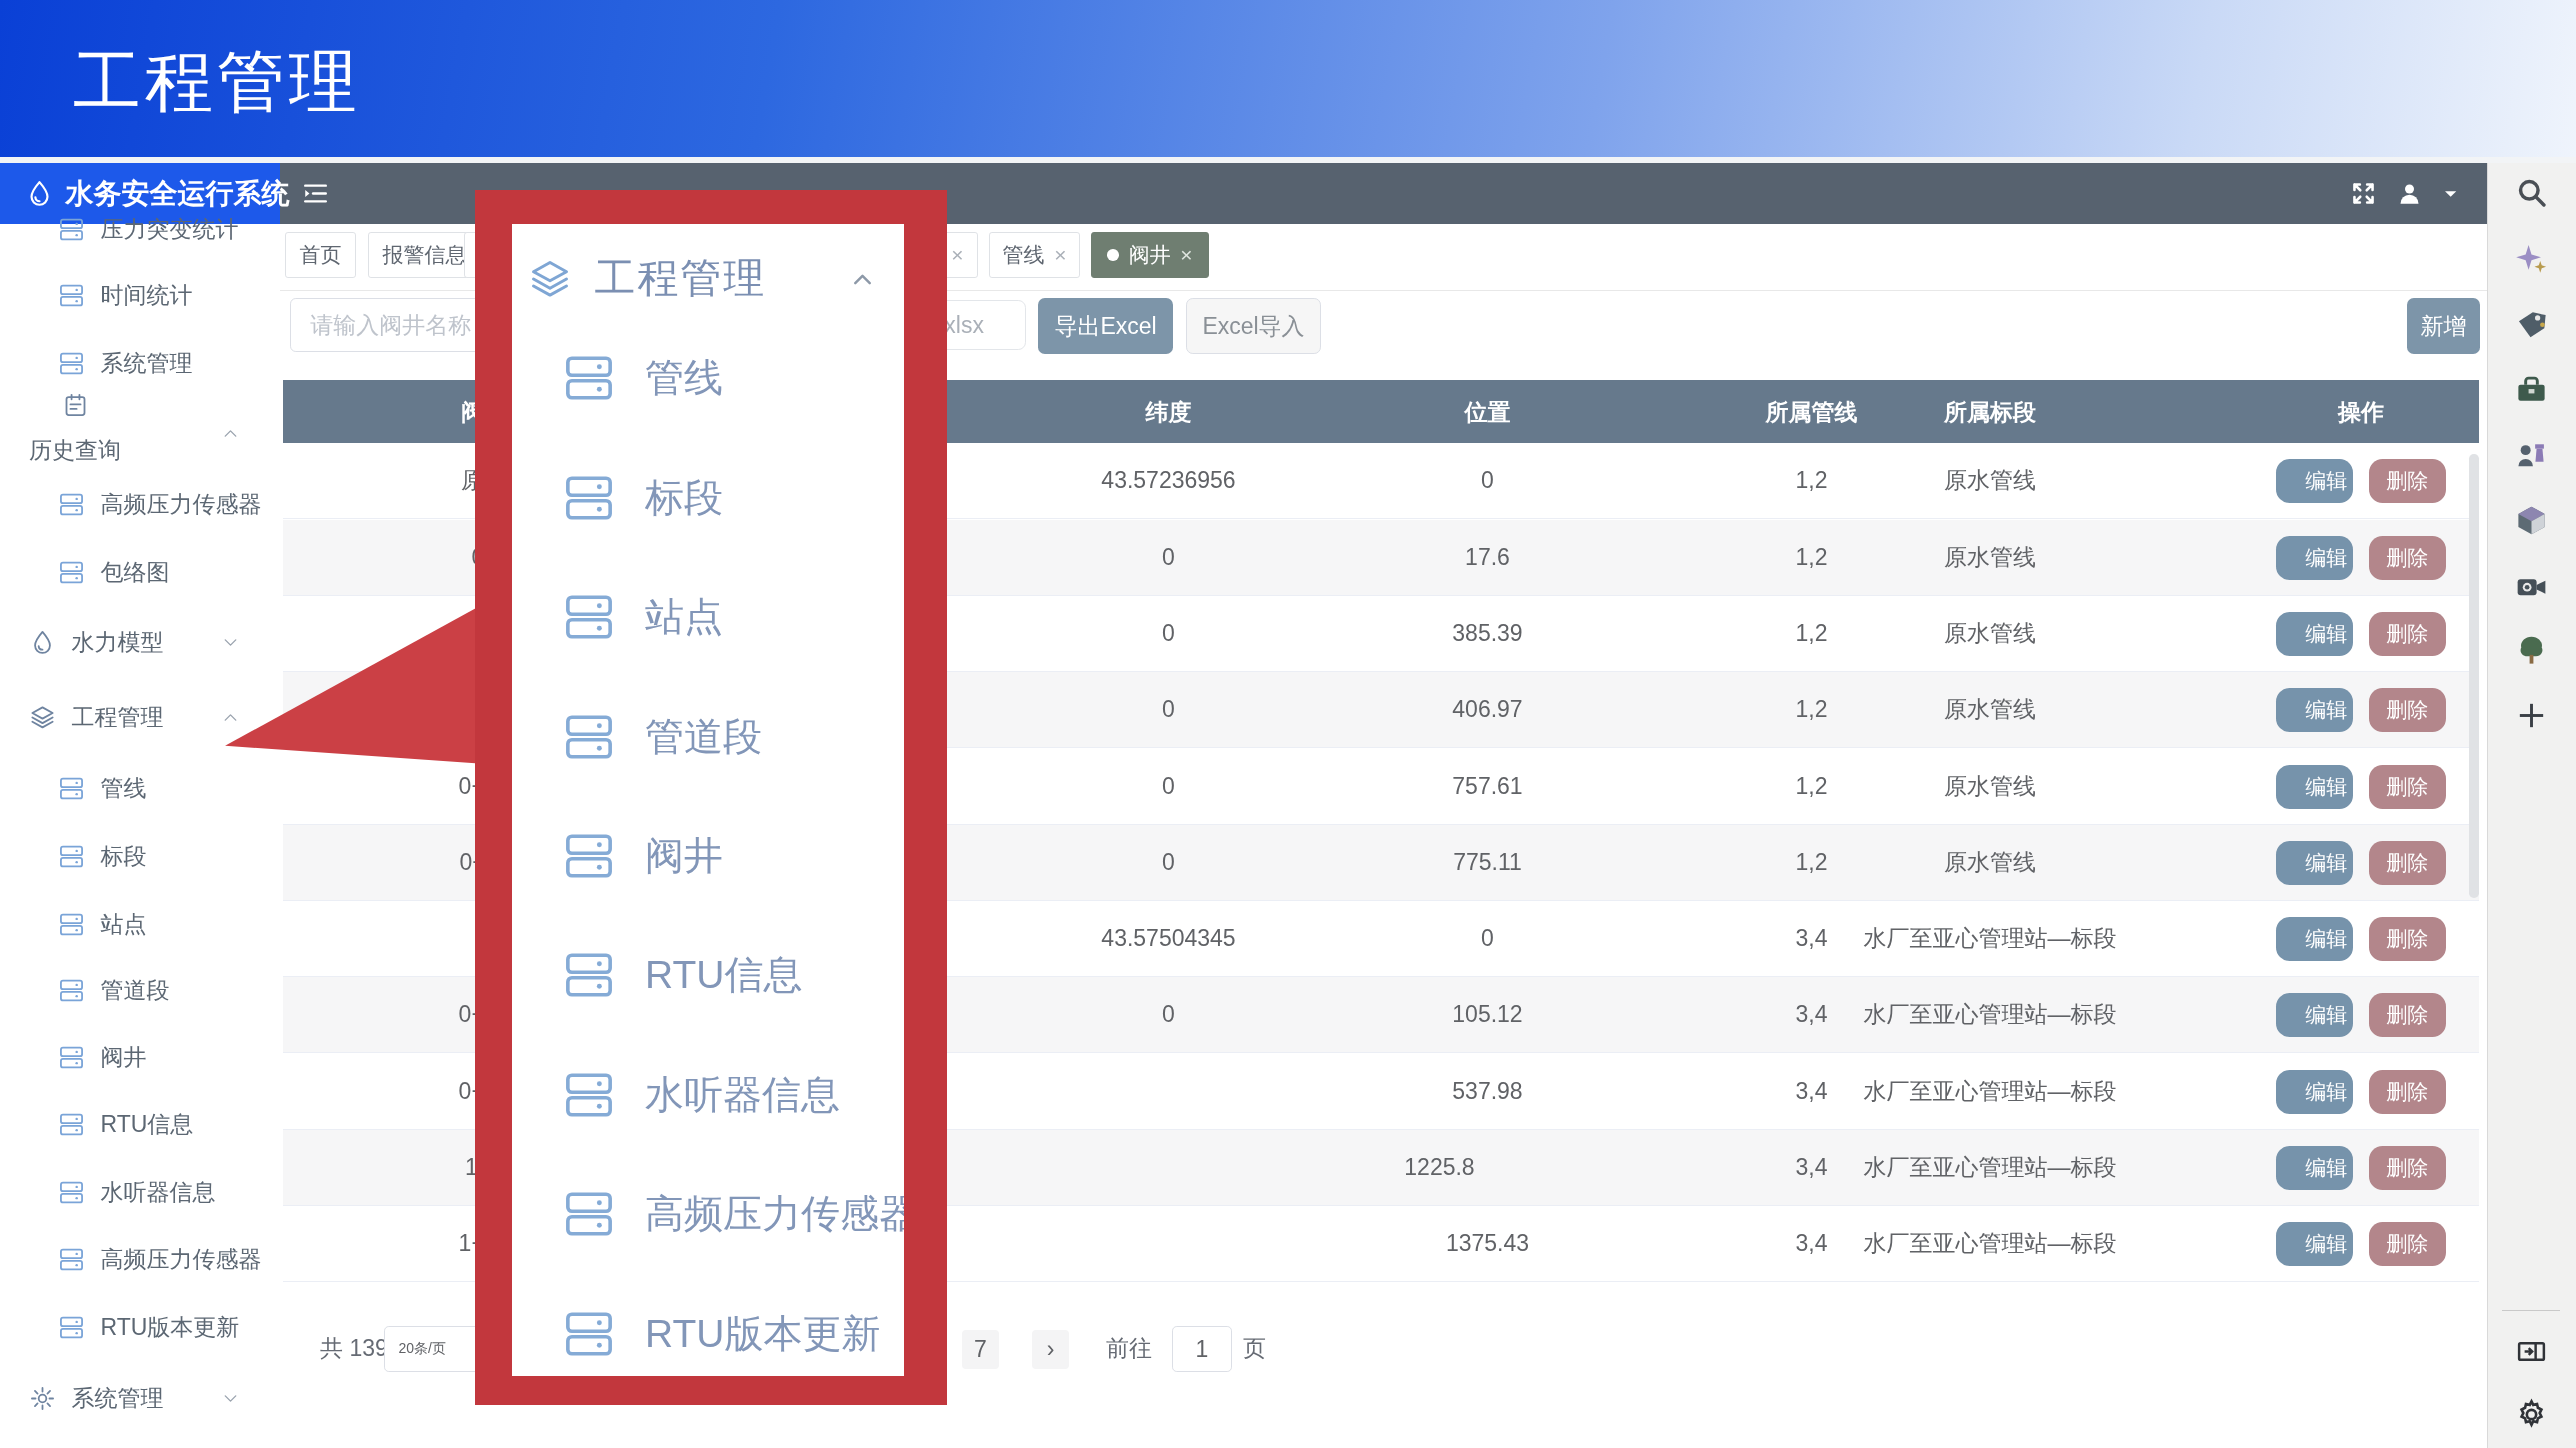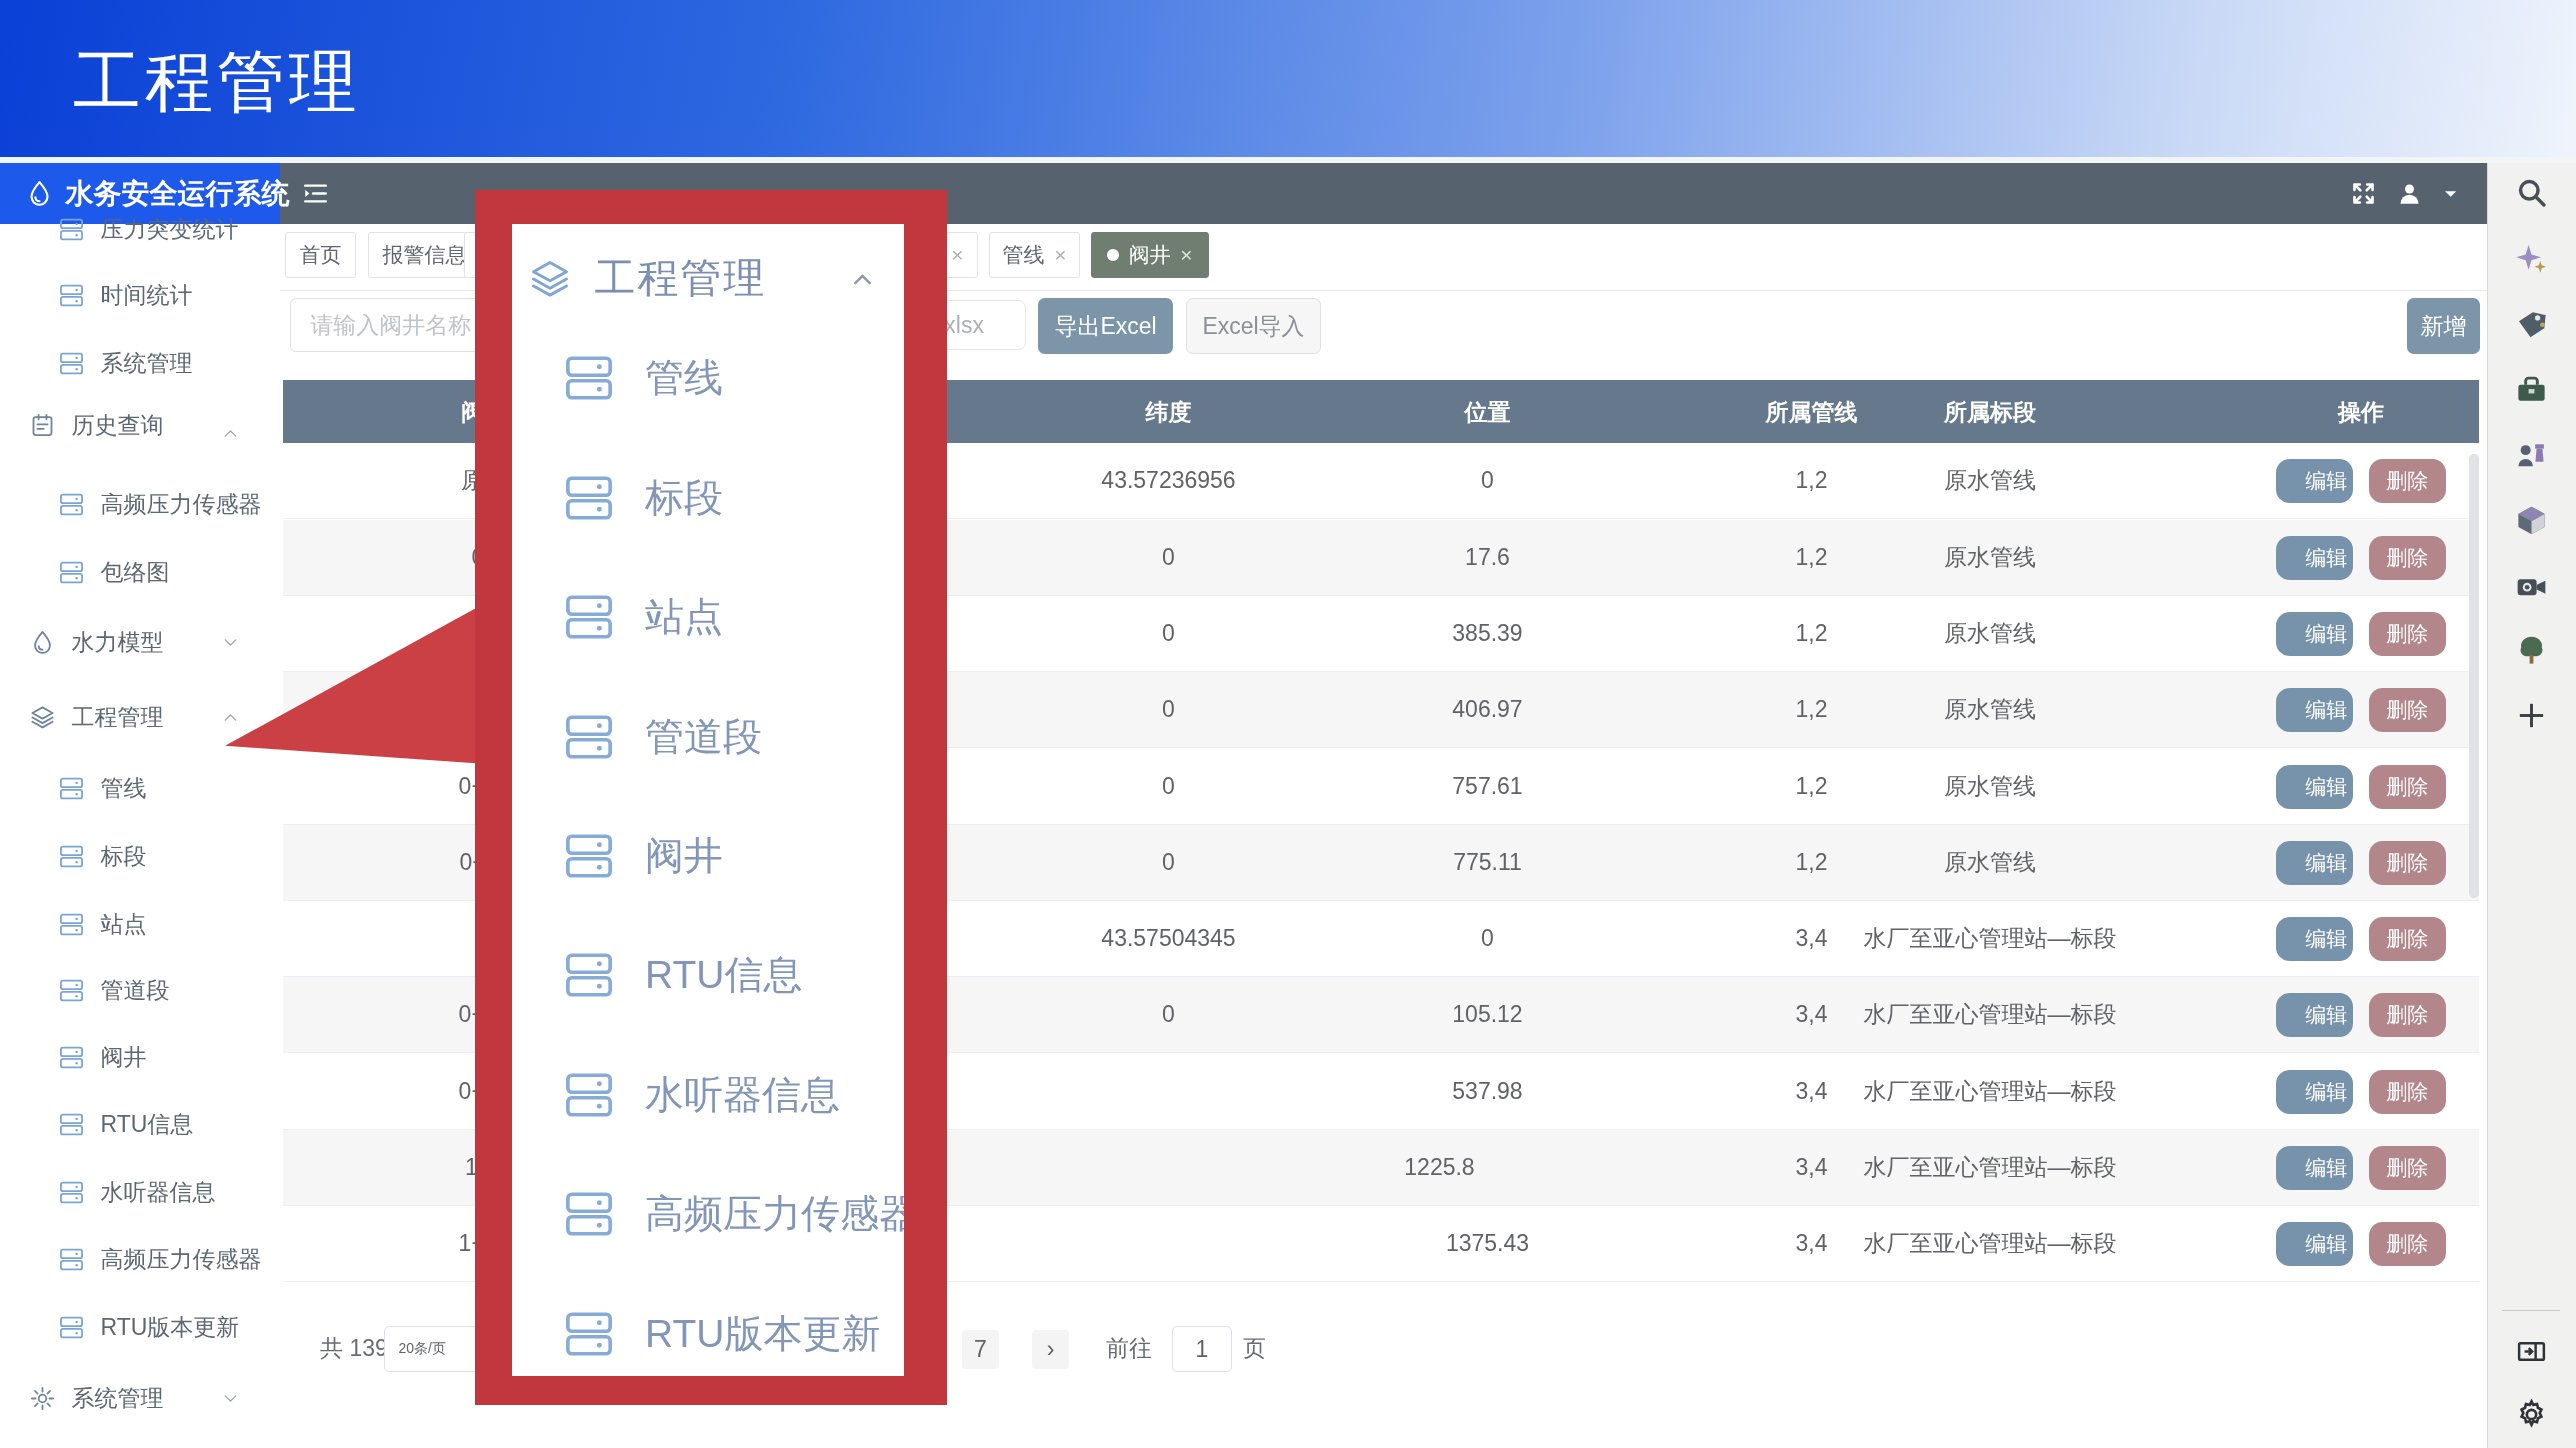--- a/index.html
+++ b/index.html
@@ -166,21 +166,21 @@
         <span class="icn">
           <svg viewBox="0 0 24 24" class="stroke" width="100%" height="100%">
             <rect x="2.6" y="3.2" width="18.8" height="7.6" rx="1.8"></rect>
             <rect x="2.6" y="13.2" width="18.8" height="7.6" rx="1.8"></rect>
             <circle cx="16.6" cy="7" r="1.1" style="fill:currentColor;stroke:none"></circle>
             <circle cx="16.6" cy="17" r="1.1" style="fill:currentColor;stroke:none"></circle>
           </svg>
         </span>
         <span>系统管理</span>
       </div>
-      <div class="side-item" style="left: 29px; top: 178px;">
+      <div class="side-item" style="left: 29px; top: 168px; flex-direction: column;">
         <span class="icn grp-icn">
           <svg viewBox="0 0 24 24" class="stroke" width="100%" height="100%">
             <rect x="4" y="4.5" width="16" height="16" rx="2"></rect>
             <line x1="8.5" y1="2.5" x2="8.5" y2="6.5"></line>
             <line x1="15.5" y1="2.5" x2="15.5" y2="6.5"></line>
             <line x1="7.5" y1="11" x2="16.5" y2="11"></line>
             <line x1="7.5" y1="15" x2="13" y2="15"></line>
           </svg>
         </span>
         <span>历史查询</span>

